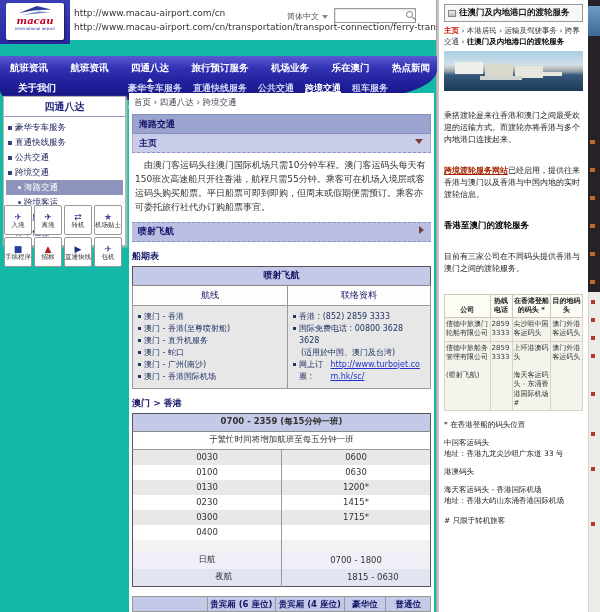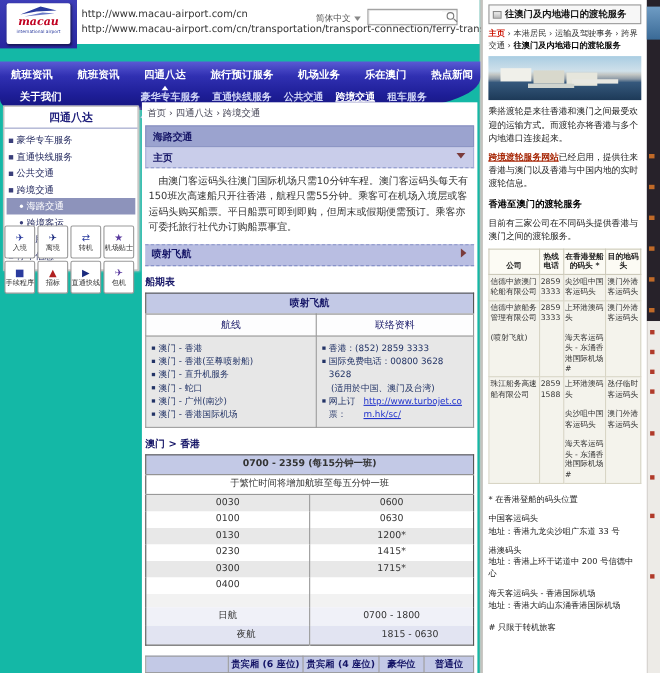--- a/index.html
+++ b/index.html
@@ -97,21 +97,21 @@
   .p-title { display:flex; align-items:center; gap:3px; border:1px solid #999; padding:2px 3px; font-size:8.5px; font-weight:bold; color:#111; background:#f7f7f7; }
   .p-ico { width:8px; height:7px; border:1px solid #888; background:linear-gradient(#eee,#bbb); flex:0 0 auto; }
   .p-bc { font-size:7.5px; color:#333; line-height:1.45; margin:4px 0 3px; }
   .p-bc .red { color:#cc1100; font-weight:bold; }
   .p-bc b { color:#000; }
   .p-photo { width:100%; height:40px; background:
       linear-gradient(180deg,#a9cde2 0%,#cfe0ea 34%,#c2c6c4 42%,#8d9aa6 52%,#35587c 60%,#1d3a58 100%);
       position:relative; overflow:hidden; }
   .p-photo::before { content:""; position:absolute; left:8%; top:28%; width:20%; height:30%; background:#f0f0ea; box-shadow:30px 2px 0 #d8d8cc, 60px 4px 0 #e6e6dc; }
   .p-photo::after { content:""; position:absolute; left:55%; top:52%; width:30%; height:12%; background:#e8e8e2; box-shadow:-40px 4px 0 #cfd4cf; }
-  .p-para { font-size:8px; color:#222; line-height:1.5; margin:5px 0; }
+  .p-para { font-size:8px; color:#222; line-height:1.5; margin:19px 0; }
   .p-link { color:#a52200; font-weight:bold; text-decoration:underline; }
   .p-h2 { font-size:8.5px; font-weight:bold; color:#000; margin:7px 0 4px; }
   .p-table { width:100%; border-collapse:collapse; margin-top:3px; }
   .p-table th { font-size:7px; font-weight:bold; color:#222; text-align:center; vertical-align:bottom; padding:2px 1px; border:1px solid #cdcaba; background:#fcfbf4; line-height:1.3; }
   .p-table td { font-size:7px; color:#333; vertical-align:top; padding:2px 1px; border:1px solid #d8d5c5; background:#f4f3ec; line-height:1.35; }
   .p-gap { height:8px; }
   .p-note { font-size:7.5px; color:#222; line-height:1.45; margin-top:9px; }
   .p-addr { font-size:7.5px; color:#222; line-height:1.45; margin-top:7px; }
 
   
@@ -424,47 +424,30 @@
               <div>(喷射飞航)</div>
             </td>
         <td>2859 3333</td>
         <td>
               <div>上环港澳码头</div>
               <div class="p-gap"></div>
               <div>海天客运码头 - 东涌香港国际机场#</div>
             </td>
         <td>澳门外港客运码头</td>
       </tr>
-      <tr>
-        <td>珠江船务高速船有限公司</td>
-        <td>2859 1588</td>
-        <td>
-              <div>上环港澳码头</div>
-              <div class="p-gap"></div>
-              <div>尖沙咀中国客运码头</div>
-              <div class="p-gap"></div>
-              <div>海天客运码头 - 东涌香港国际机场#</div>
-            </td>
-        <td>
-              <div>氹仔临时客运码头</div>
-              <div class="p-gap"></div>
-              <div>澳门外港客运码头</div>
-            </td>
-      </tr>
     </tbody>
       </table>
 
     <div class="p-note">* 在香港登船的码头位置</div>
     <div class="p-addr">
       <div>中国客运码头</div>
       <div>地址：香港九龙尖沙咀广东道 33 号</div>
     </div>
     <div class="p-addr">
       <div>港澳码头</div>
-      <div>地址：香港上环干诺道中 200 号信德中心</div>
     </div>
     <div class="p-addr">
       <div>海天客运码头 - 香港国际机场</div>
       <div>地址：香港大屿山东涌香港国际机场</div>
     </div>
     <div class="p-note"># 只限于转机旅客</div>
   </div>
 
   <div class="edge">
     <div class="edge-dark">

